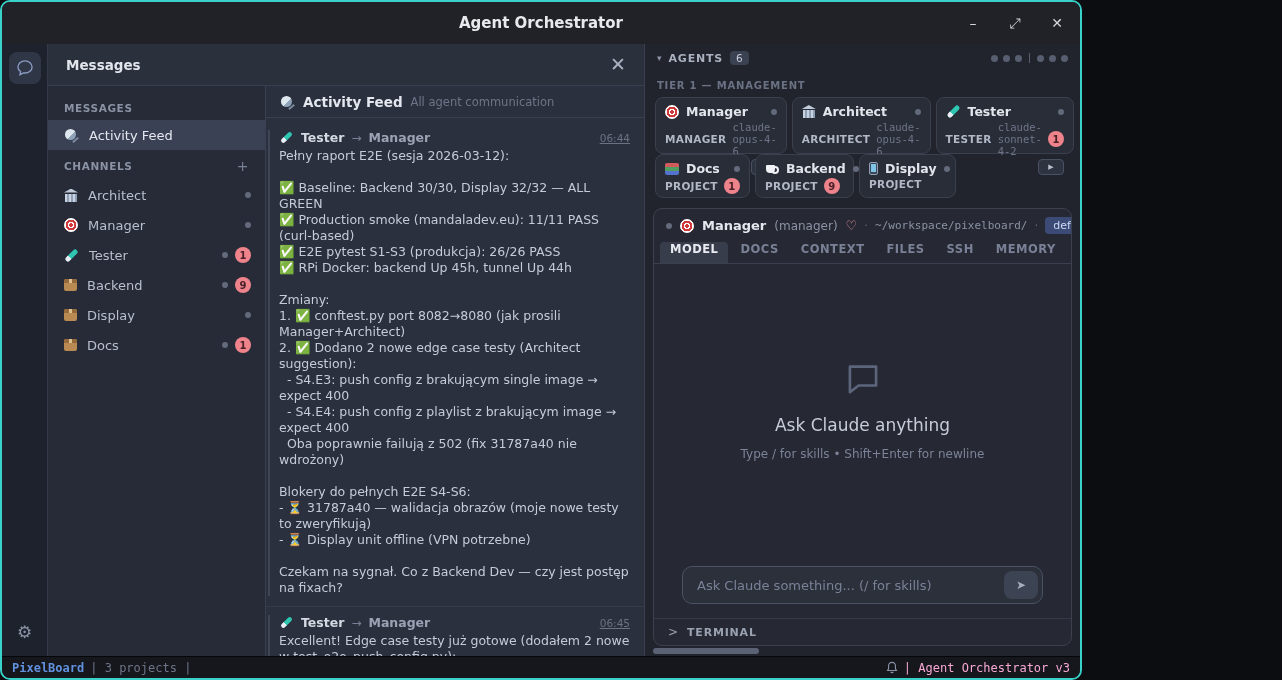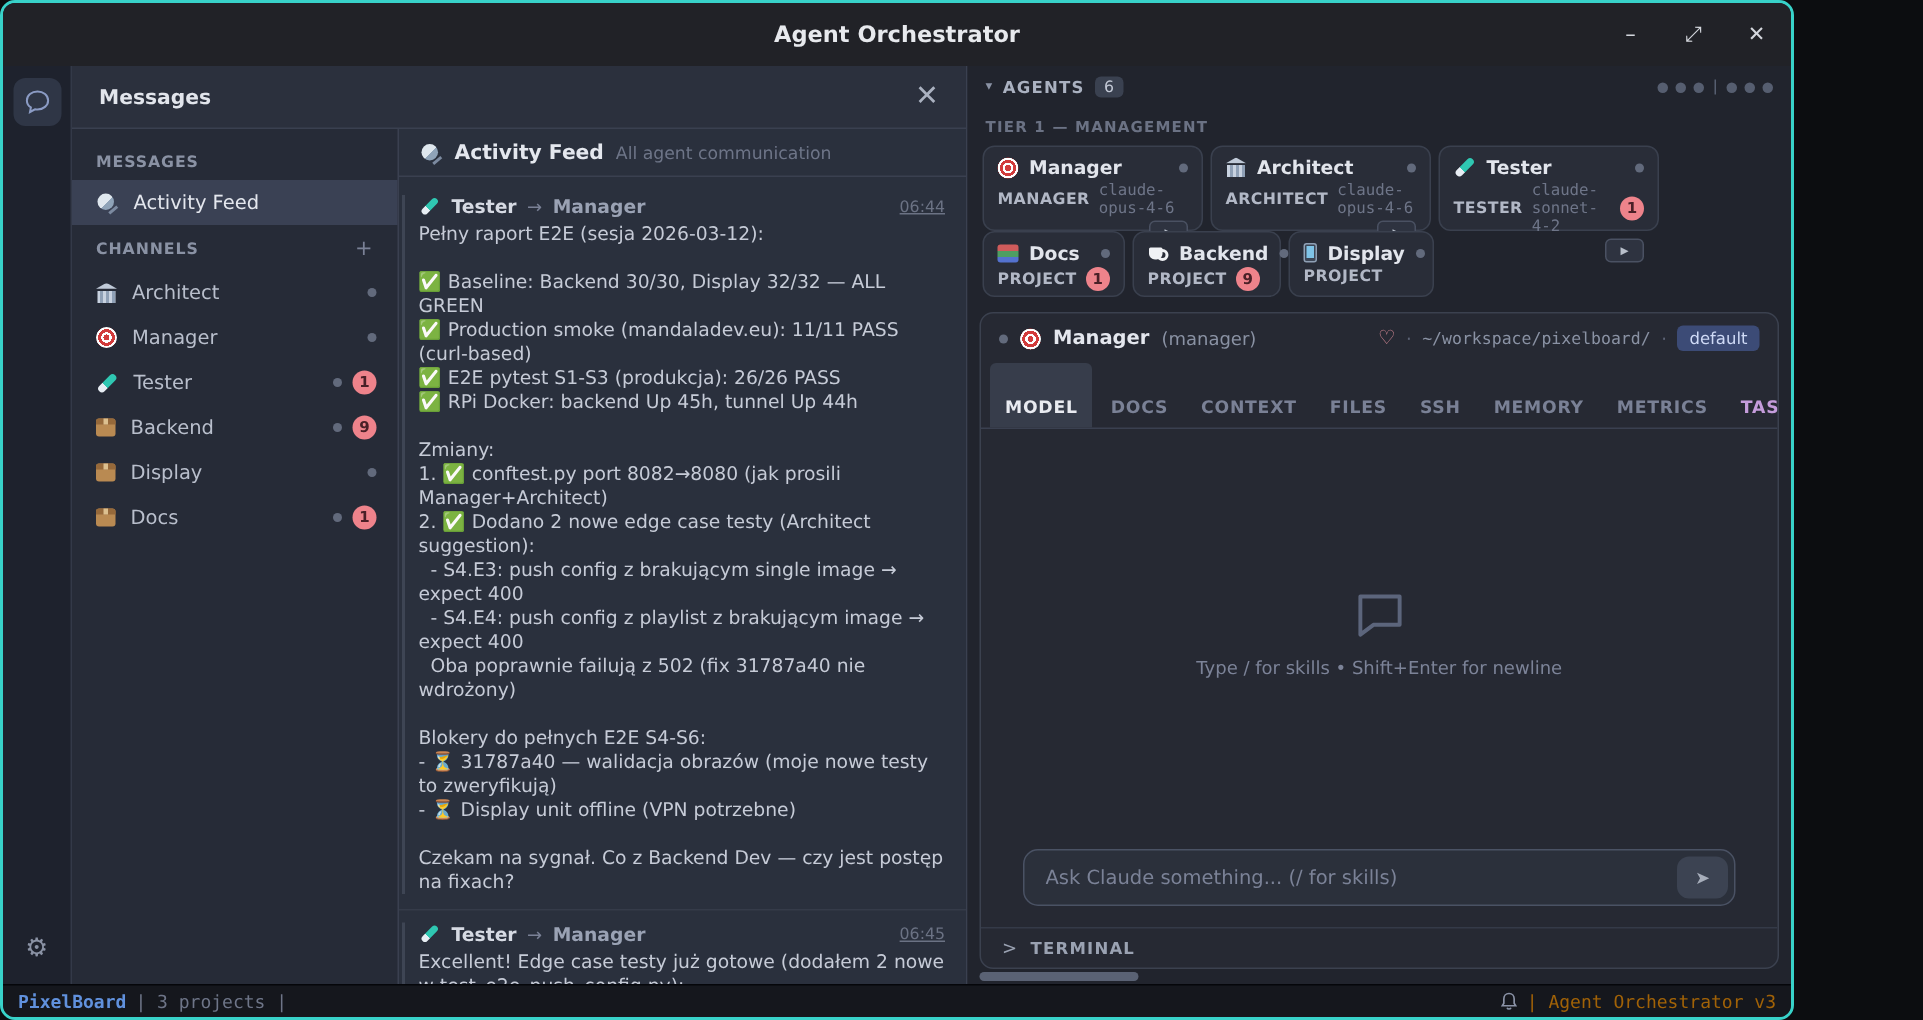--- a/index.html
+++ b/index.html
@@ -1,17 +1,17 @@
 <!DOCTYPE html>
 <html><head>
 <meta charset="utf-8">
 <style>
   * { margin:0; padding:0; box-sizing:border-box; }
   html,body { width:1282px; height:680px; background:#0c0d10; font-family:"DejaVu Sans","Liberation Sans",sans-serif; }
-  .window { position:absolute; left:0; top:0; width:1196px; height:680px; border:2px solid #38d2c9; border-radius:10px; overflow:hidden; background:#22252e; display:flex; flex-direction:column; }
+  .window { position:absolute; left:0; top:0; width:1082px; height:680px; border:2px solid #38d2c9; border-radius:10px; overflow:hidden; background:#22252e; display:flex; flex-direction:column; }
   
   .titlebar { height:42px; background:#212227; position:relative; flex:0 0 auto; }
   .titlebar .title { position:absolute; left:0; right:0; top:0; height:42px; line-height:42px; text-align:center; color:#e7e9ed; font-weight:bold; font-size:15px; }
   .win-controls { position:absolute; right:14px; top:0; height:42px; display:flex; align-items:center; gap:24px; }
   .win-controls span { color:#d4d7dd; font-size:14px; width:18px; text-align:center; cursor:default; }
   
   .content { flex:1 1 auto; display:flex; min-height:0; }
   .rail { width:46px; background:#1e222d; border-right:1px solid #333948; display:flex; flex-direction:column; align-items:center; padding:8px 0; flex:0 0 auto; }
   .rail-btn { width:32px; height:32px; border-radius:8px; display:flex; align-items:center; justify-content:center; }
   .rail-btn.active { background:#2f3646; }
@@ -72,41 +72,41 @@
   .manager-card { margin-top:10px; flex:1; background:#262933; border:1px solid #3b414f; border-radius:9px; display:flex; flex-direction:column; min-height:0; overflow:hidden; }
   .mc-header { height:33px; display:flex; align-items:center; gap:8px; padding:0 12px; flex:0 0 auto; }
   .mc-name { color:#e4e7ee; font-weight:bold; font-size:13px; }
   .mc-role { color:#8a92a4; font-size:12px; }
   .mc-right { margin-left:auto; display:flex; align-items:center; gap:7px; }
   .heart { color:#d78a96; font-size:13px; }
   .mid-dot { color:#5d6476; font-size:12px; }
   .mc-path { color:#8a92a4; font-size:11px; font-family:"DejaVu Sans Mono","Liberation Mono",monospace; }
   .default-badge { background:#3c4b76; color:#cfdaf6; font-weight:normal; font-size:11px; border-radius:4px; padding:2px 8px; }
   .tabs { display:flex; align-items:flex-end; gap:2px; padding:0 6px; border-bottom:1px solid #3a4050; flex:0 0 auto; }
-  .tab { padding:22px 10px 7px; font-size:11.5px; font-weight:bold; letter-spacing:0.5px; color:#7a8196; }
+  .tab { padding:0 10px 7px; font-size:11.5px; font-weight:bold; letter-spacing:0.5px; color:#7a8196; }
   .tab.active { background:#373d4b; color:#e9ebf1; border-radius:4px 4px 0 0; }
   .tab.accent { color:#c49cdb; }
   .mc-body { flex:1; display:flex; flex-direction:column; align-items:center; justify-content:center; gap:6px; min-height:0; }
   .empty-title { color:#c6ccd9; font-size:17px; margin-top:14px; }
   .empty-hint { color:#7c8398; font-size:12px; margin-top:6px; }
   .input-row { padding:6px 28px 14px; flex:0 0 auto; }
   .input-box { position:relative; height:38px; }
   .input-box input { width:100%; height:38px; background:#2b303b; border:1px solid #4a5264; border-radius:10px; color:#cfd4df; font-size:13px; padding:0 52px 0 14px; outline:none; font-family:"DejaVu Sans","Liberation Sans",sans-serif; }
   .input-box input::placeholder { color:#7b8297; }
   .send-btn { position:absolute; right:5px; top:5px; width:34px; height:28px; background:#3c4352; border-radius:8px; display:flex; align-items:center; justify-content:center; color:#a7aebb; font-size:12px; }
   .terminal-row { height:27px; border-top:1px solid #343a48; display:flex; align-items:center; gap:9px; padding:0 14px; flex:0 0 auto; }
   .term-chevron { color:#9aa2b2; font-size:12px; }
   .term-label { color:#9aa2b2; font-size:11px; font-weight:bold; letter-spacing:0.8px; }
   .hscroll { height:10px; display:flex; align-items:center; flex:0 0 auto; }
   .hthumb { width:106px; height:6px; border-radius:3px; background:#5a6274; }
   
   .statusbar { height:22px; background:#15171d; border-top:1px solid #05060a; display:flex; align-items:center; padding:0 10px; font-family:"DejaVu Sans Mono","Liberation Mono",monospace; font-size:12px; flex:0 0 auto; }
   .sb-app { color:#6191dd; font-weight:bold; }
   .sb-left-rest { color:#6e7588; margin-left:6px; }
-  .sb-right { margin-left:auto; display:flex; align-items:center; gap:6px; color:#a16207; }
+  .sb-right { margin-left:auto; display:flex; align-items:center; gap:6px; color:#f9a8d4; }
   
   .ico { display:inline-block; position:relative; flex:0 0 auto; }
   .ico-satellite { width:15px; height:14px; }
   .ico-satellite::before { content:""; position:absolute; left:1px; top:1px; width:11px; height:11px; border-radius:50%; background:linear-gradient(135deg,#dfe7ee 55%,#8fa3b8 55%); }
   .ico-satellite::after { content:""; position:absolute; right:0; bottom:1px; width:7px; height:2px; background:#7c8aa0; transform:rotate(-40deg); }
   .ico-target { width:14px; height:14px; border-radius:50%; background:radial-gradient(circle at 50% 50%, #d23b3b 0 2px, #ffffff 2px 3.5px, #d23b3b 3.5px 5.5px, #ffffff 5.5px 7px, #c03030 7px); }
   .ico-building { width:14px; height:13px; }
   .ico-building::before { content:""; position:absolute; left:0; top:0; width:14px; height:4px; background:#c0cad8; clip-path:polygon(50% 0,100% 100%,0 100%); }
   .ico-building::after { content:""; position:absolute; left:1px; top:5px; width:12px; height:8px; background:repeating-linear-gradient(90deg,#c8d2e0 0 2px,#8fa0b6 2px 4px); }
   .ico-tube { width:15px; height:15px; }
@@ -408,20 +408,21 @@
           <span class="tab">MEMORY</span>
           <span class="tab">METRICS</span>
           <span class="tab accent">TASKS</span>
           <span class="tab accent">AUDIT</span>
         </div>
 
         <div class="mc-body">
           <svg width="38" height="32" viewBox="0 0 26 22">
             <path d="M4 2.5h18v13H10l-6 4.5z" fill="none" stroke="#5c657c" stroke-width="1.8" stroke-linejoin="round"></path>
           </svg>
+          <div class="empty-title">Ask Claude anything</div>
           <div class="empty-hint">Type / for skills • Shift+Enter for newline</div>
         </div>
 
         <div class="input-row">
           <div class="input-box">
             <input type="text" placeholder="Ask Claude something... (/ for skills)" style="">
             <span class="send-btn">➤</span>
           </div>
         </div>
 

